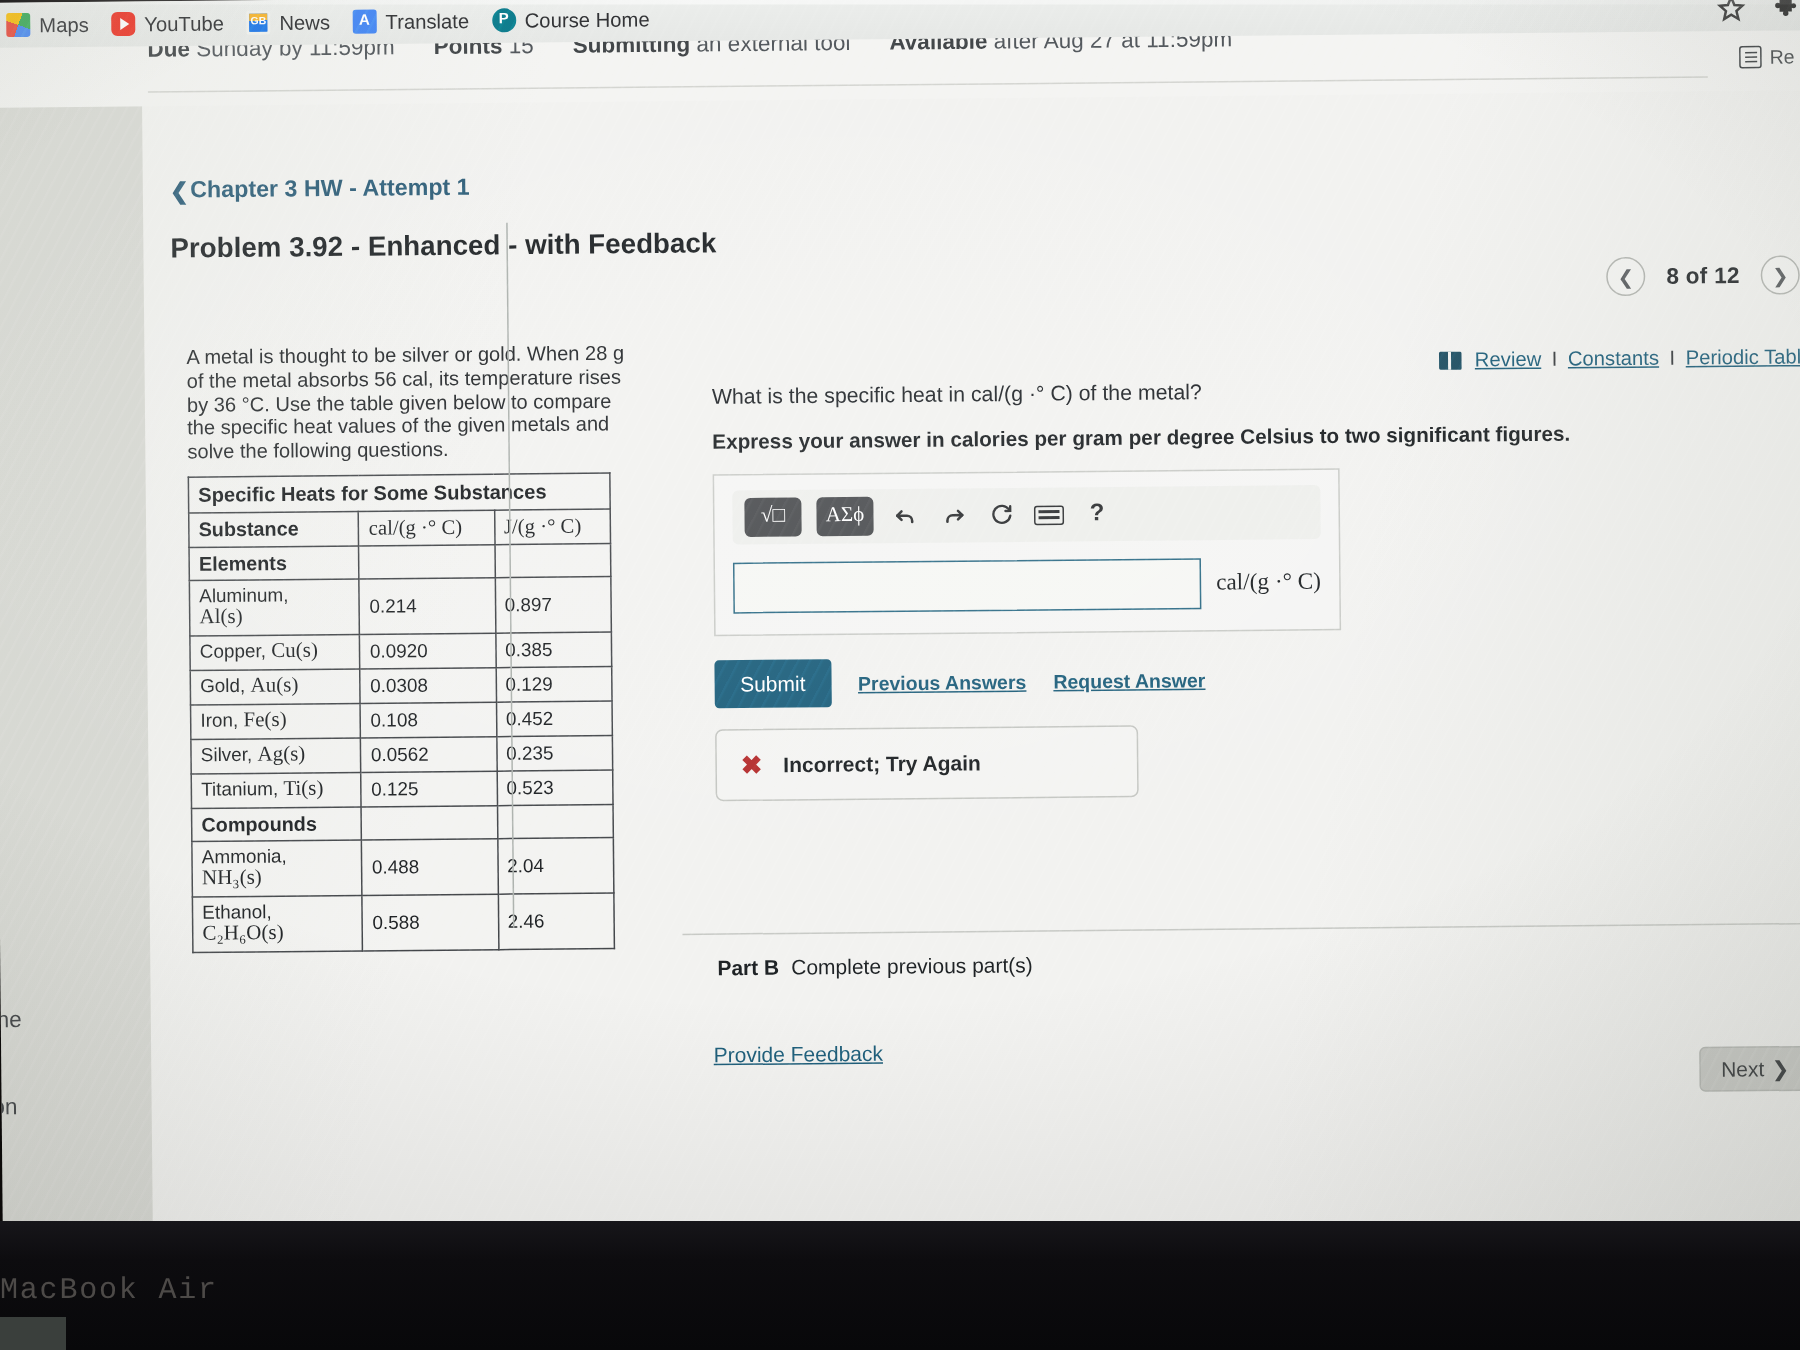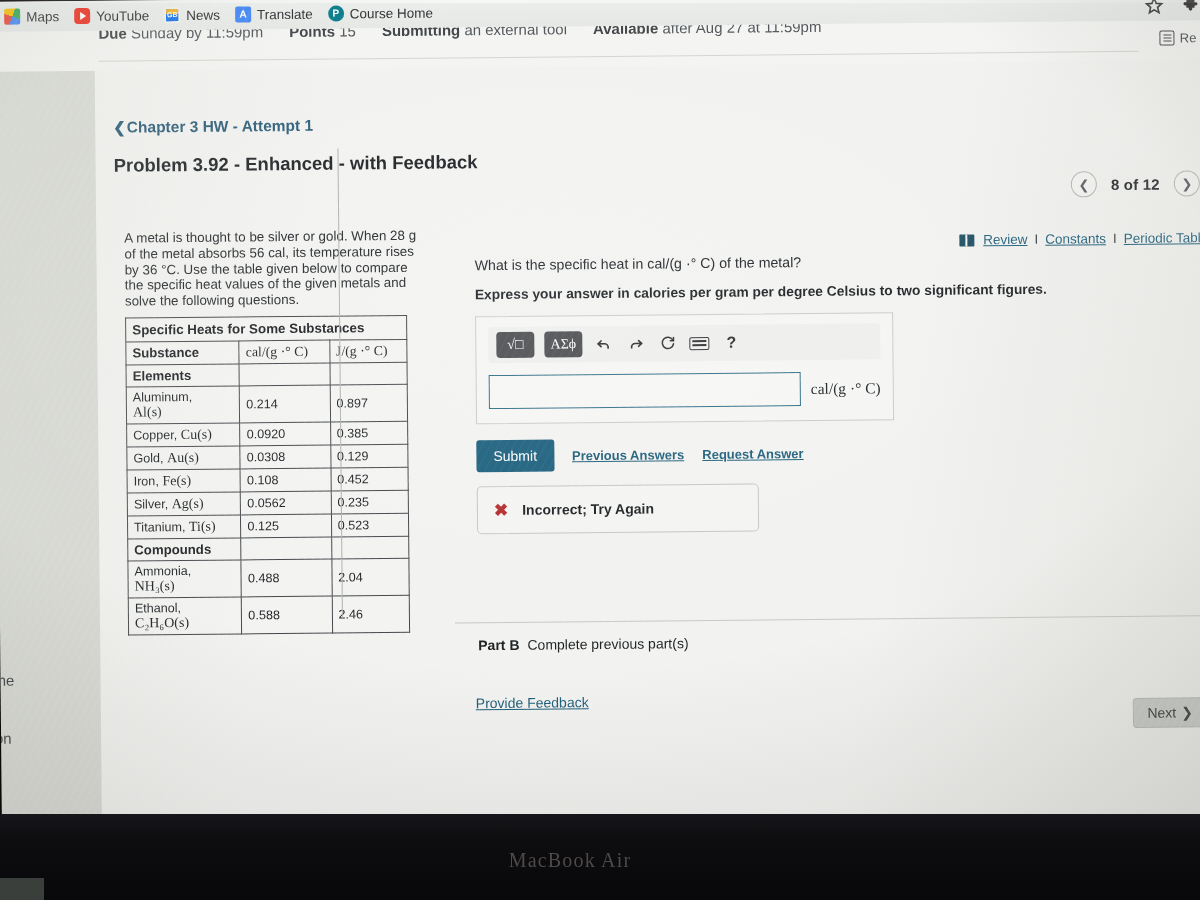--- a/index.html
+++ b/index.html
@@ -430,26 +430,25 @@
     z-index: 70;
   }
   #bezel-hl {
     position:absolute; left:0; top:0; width:1200px; height:3px;
     background: linear-gradient(90deg, rgba(255,255,255,0.10), rgba(255,255,255,0.55) 40%, rgba(255,255,255,0.35) 75%, rgba(255,255,255,0.05));
     z-index: 71;
   }
   #mba-label {
     position: absolute;
     left: 0; bottom: 28px; width: 1140px;
-    text-align: center;
     color: #4d4a48;
     font-size: 20px;
     letter-spacing: 1.2px;
     z-index: 72;
-    font-family: Liberation Serif, serif;
+    font-family: Liberation Mono, monospace;
   }
   #desk-left {
     position: absolute;
     left: 0; bottom: 0; width: 44px; height: 22px;
     background: #3a3f3c;
     z-index: 73;
   }
 </style>
 </head>
 <body>

